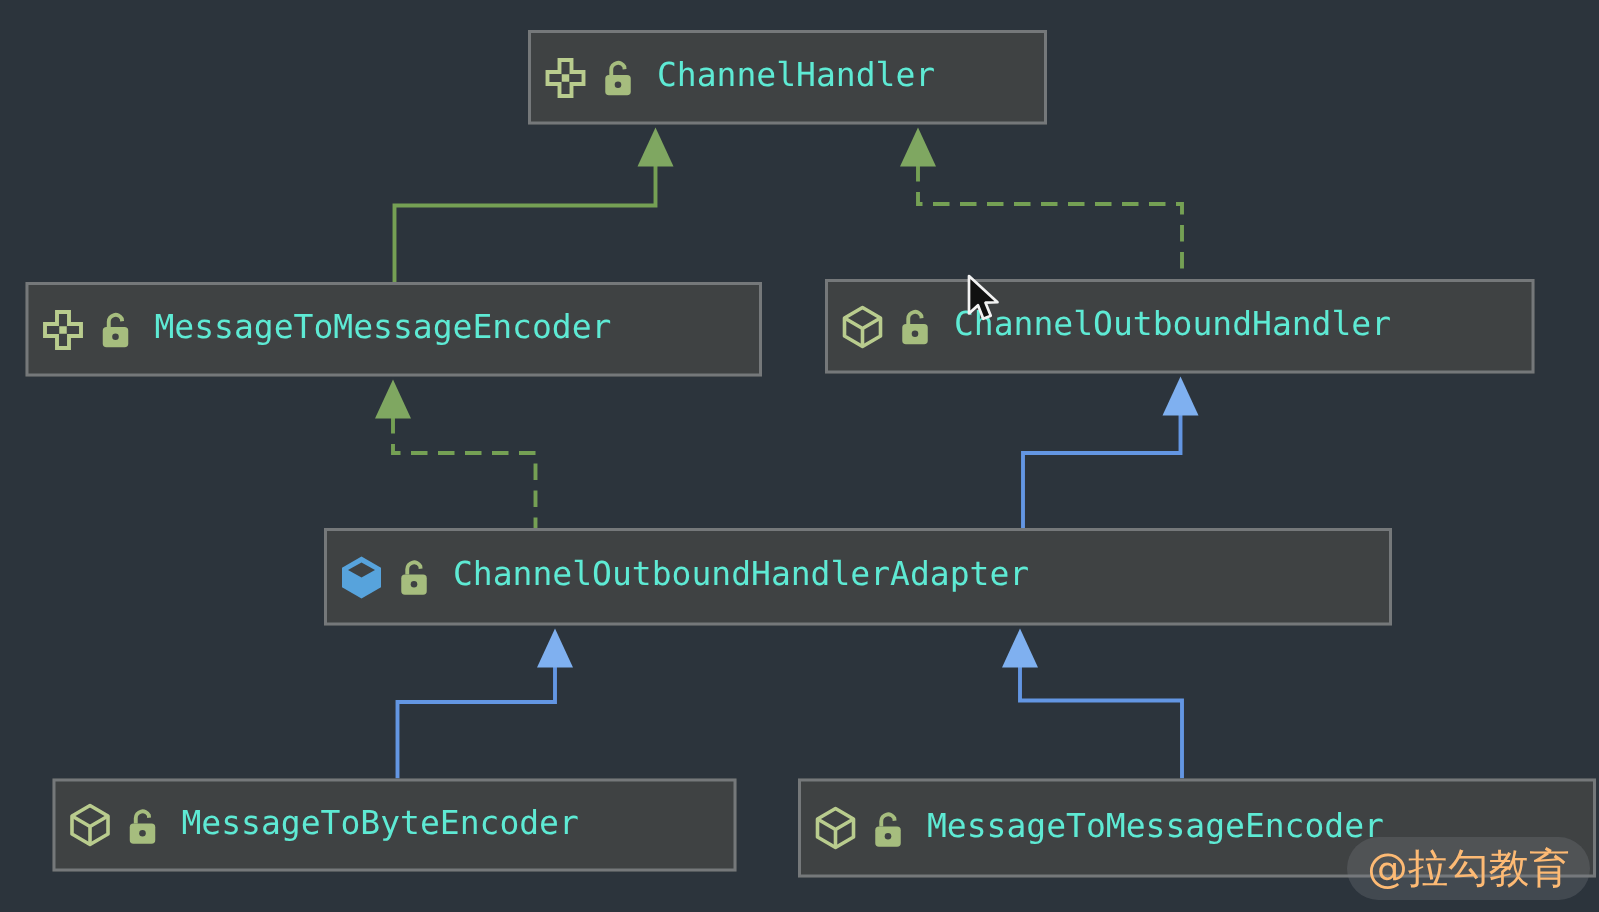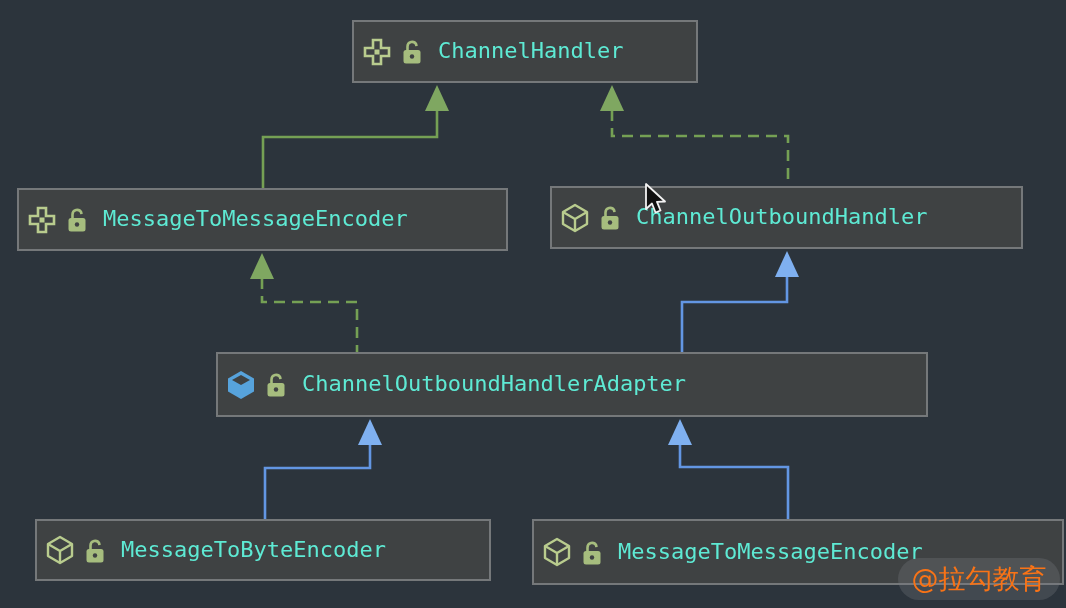--- a/index.html
+++ b/index.html
@@ -19,21 +19,21 @@
   .node .icon.kind{width:30px;height:30px;margin-right:10px;}
   .node .icon.lock{width:20px;height:27px;margin-right:16px;}
   .node .label{
     color:#5eead4;font-size:22px;white-space:nowrap;
     letter-spacing:0;transform:translateY(-1px);
   }
   .watermark{
     position:absolute;z-index:5;left:898px;top:558px;width:162px;height:42px;
     background:rgba(120,122,128,0.30);border-radius:21px;
     display:flex;align-items:center;justify-content:center;
-    color:#f97316;font-size:27px;
+    color:#fdba74;font-size:27px;
     font-family:"DejaVu Sans","Liberation Sans",sans-serif;
   }
   .cursor{position:absolute;z-index:6;left:644px;top:183px;width:24px;height:34px;}
 </style>
 </head>
 <body>
 
 <div class="canvas">
 
   <svg class="edges" width="1066" height="608" viewBox="0 0 1066 608">

